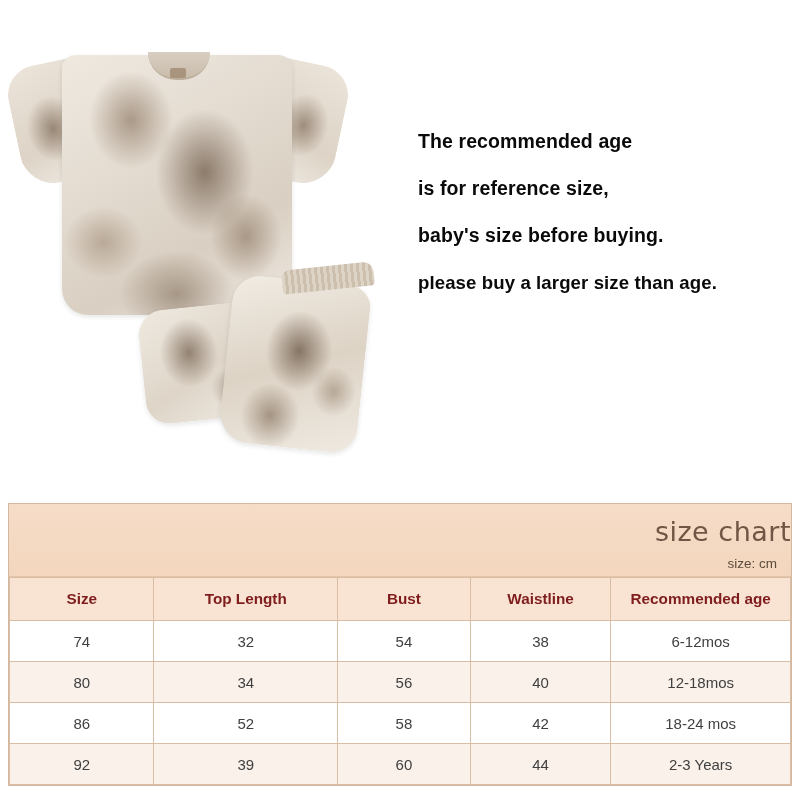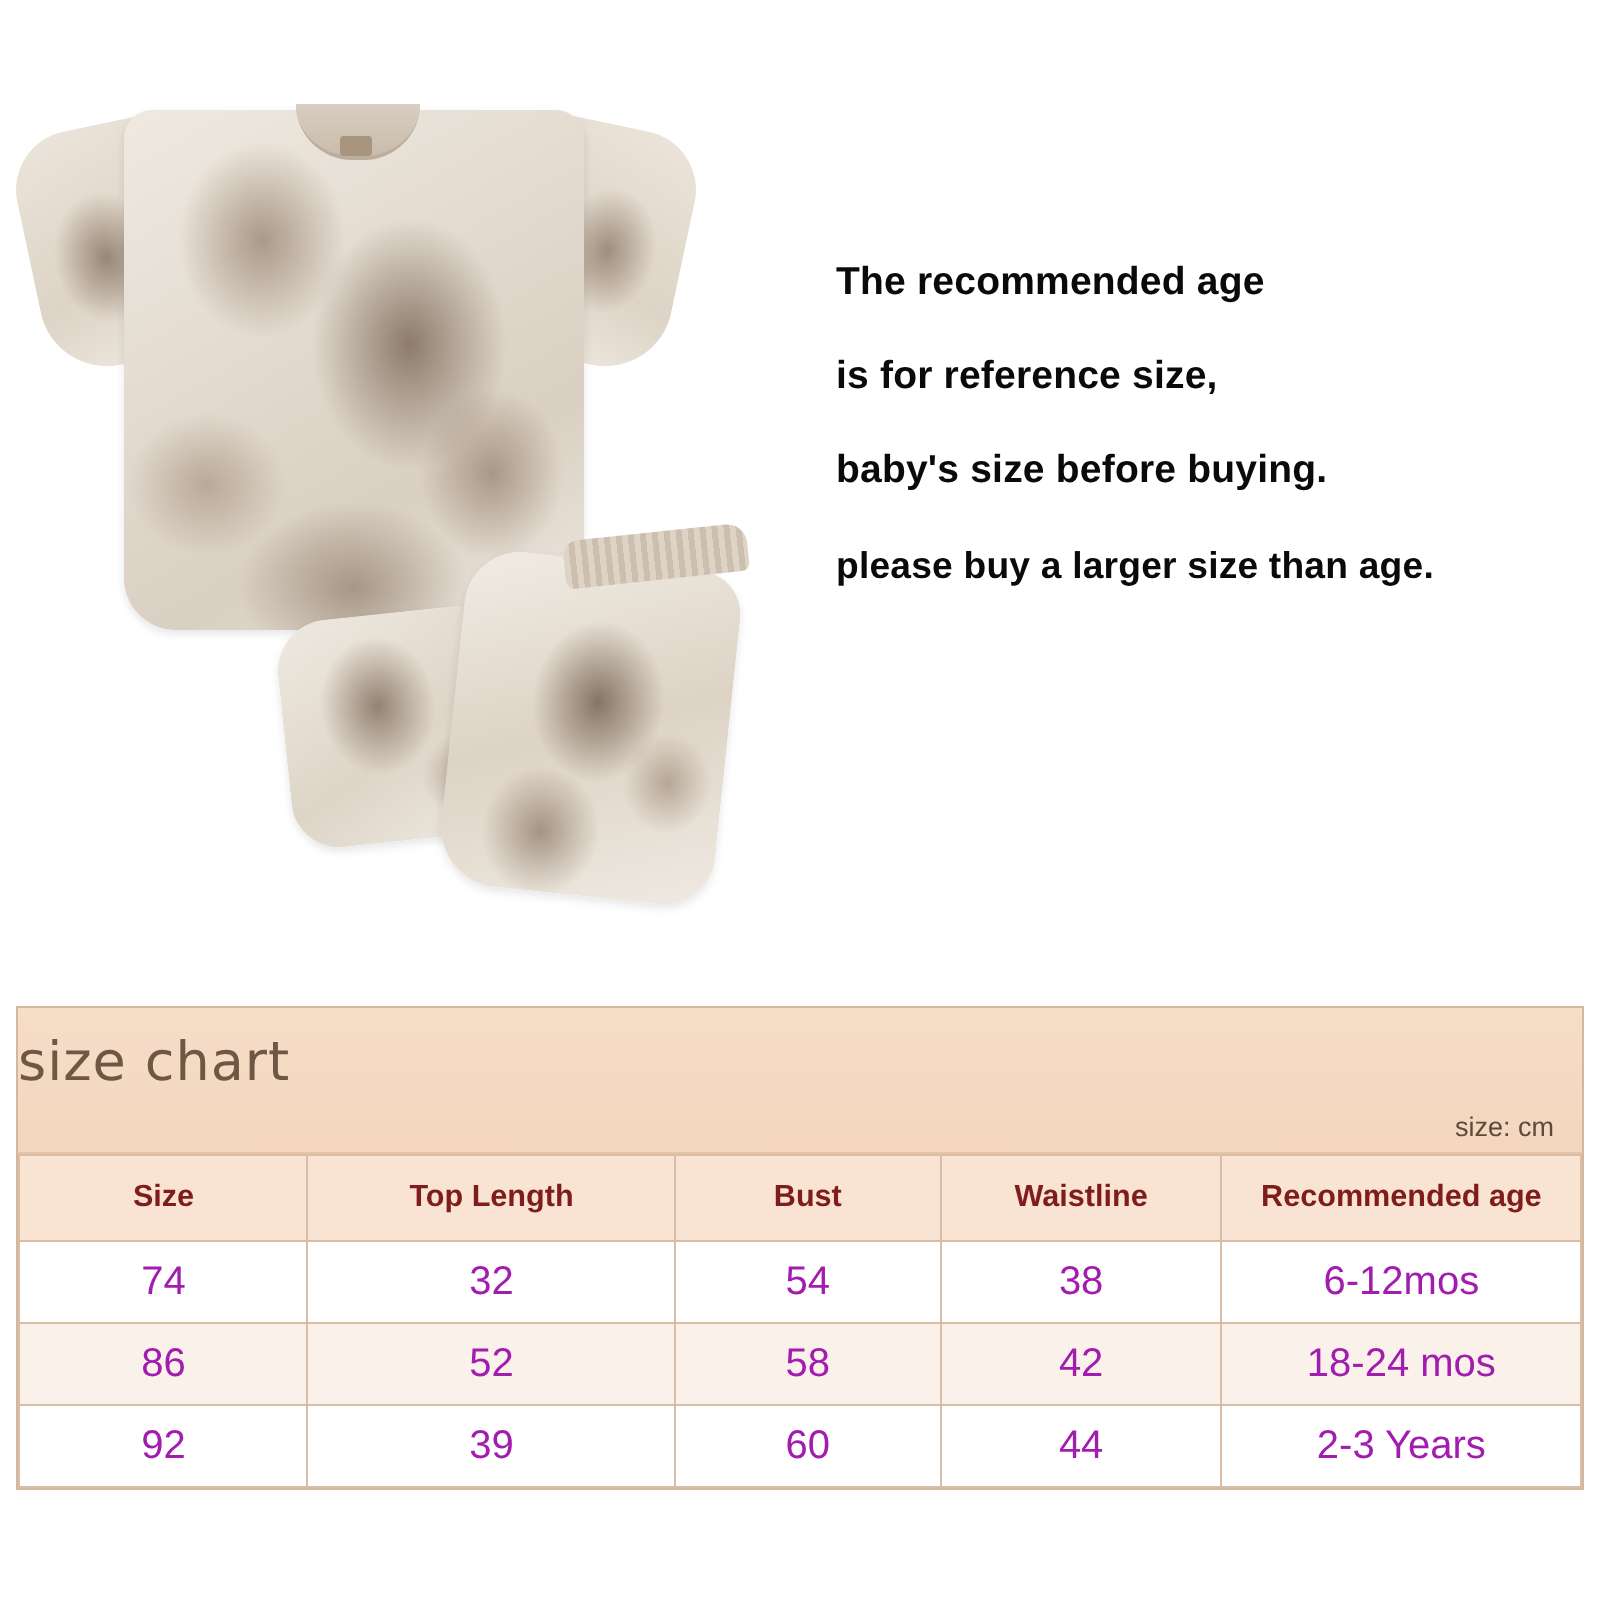--- a/index.html
+++ b/index.html
@@ -175,21 +175,21 @@
   #chart-title-band {
     position: relative;
     height: 72px;
     background: linear-gradient(180deg, #f6ddc8 0%, #f3d6bd 100%);
     border-bottom: 1px solid #e3c4a9;
   }
   #chart-title {
     position: absolute;
     left: 0; right: 0;
     top: 12px;
-    text-align: left;
+    text-align: right;
     font-family: "DejaVu Sans", sans-serif;
     font-size: 27px;
     color: #6f5645;
     letter-spacing: .5px;
   }
   #unit-label {
     position: absolute;
     right: 14px;
     bottom: 5px;
     font-size: 13.5px;
@@ -198,22 +198,22 @@
   table.size-table {
     width: 100%;
     border-collapse: collapse;
     table-layout: fixed;
   }
   table.size-table th,
   table.size-table td {
     border: 1px solid #d9bda5;
     height: 40px;
     text-align: center;
-    font-size: 20px;
-    color: #a21caf;
+    font-size: 15px;
+    color: #404040;
     padding: 0;
   }
   table.size-table thead th {
     background: #f9e3d2;
     font-weight: bold;
     font-size: 15.3px;
     color: #7f1d1d;
     height: 42px;
   }
   table.size-table tbody tr:nth-child(even) td {
@@ -280,20 +280,27 @@
     </thead>
     <tbody>
       <tr>
         <td>74</td>
         <td>32</td>
         <td>54</td>
         <td>38</td>
         <td>6-12mos</td>
       </tr>
       <tr>
+        <td>80</td>
+        <td>34</td>
+        <td>56</td>
+        <td>40</td>
+        <td>12-18mos</td>
+      </tr>
+      <tr>
         <td>86</td>
         <td>52</td>
         <td>58</td>
         <td>42</td>
         <td>18-24 mos</td>
       </tr>
       <tr>
         <td>92</td>
         <td>39</td>
         <td>60</td>

